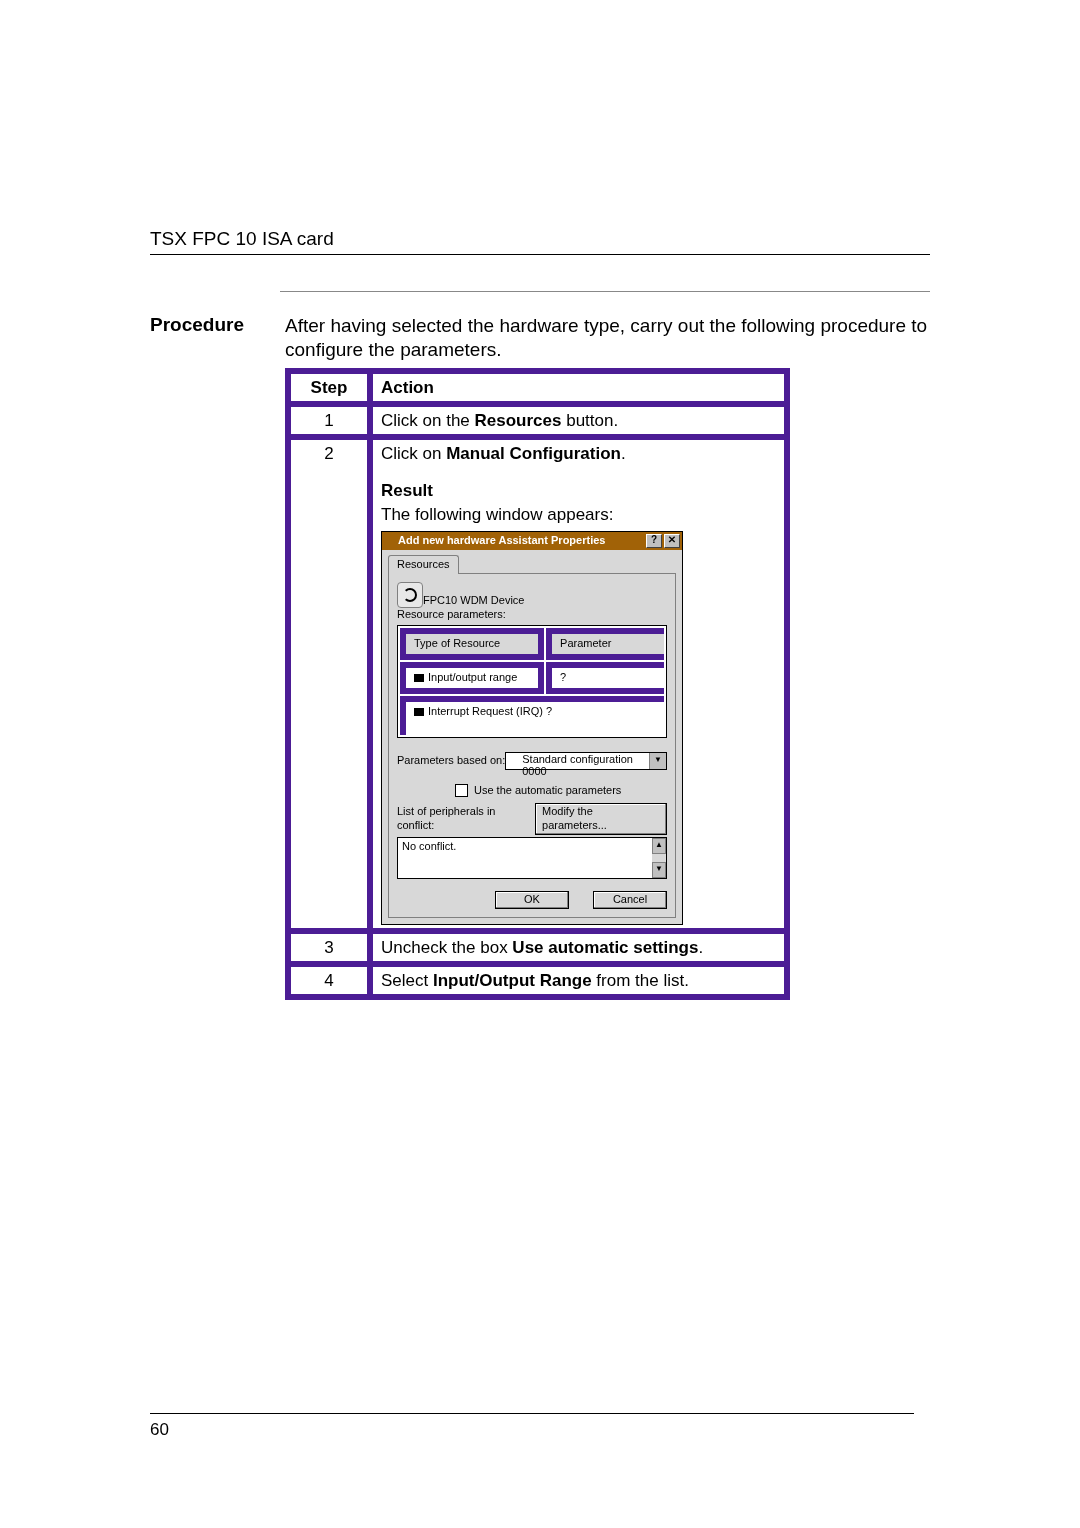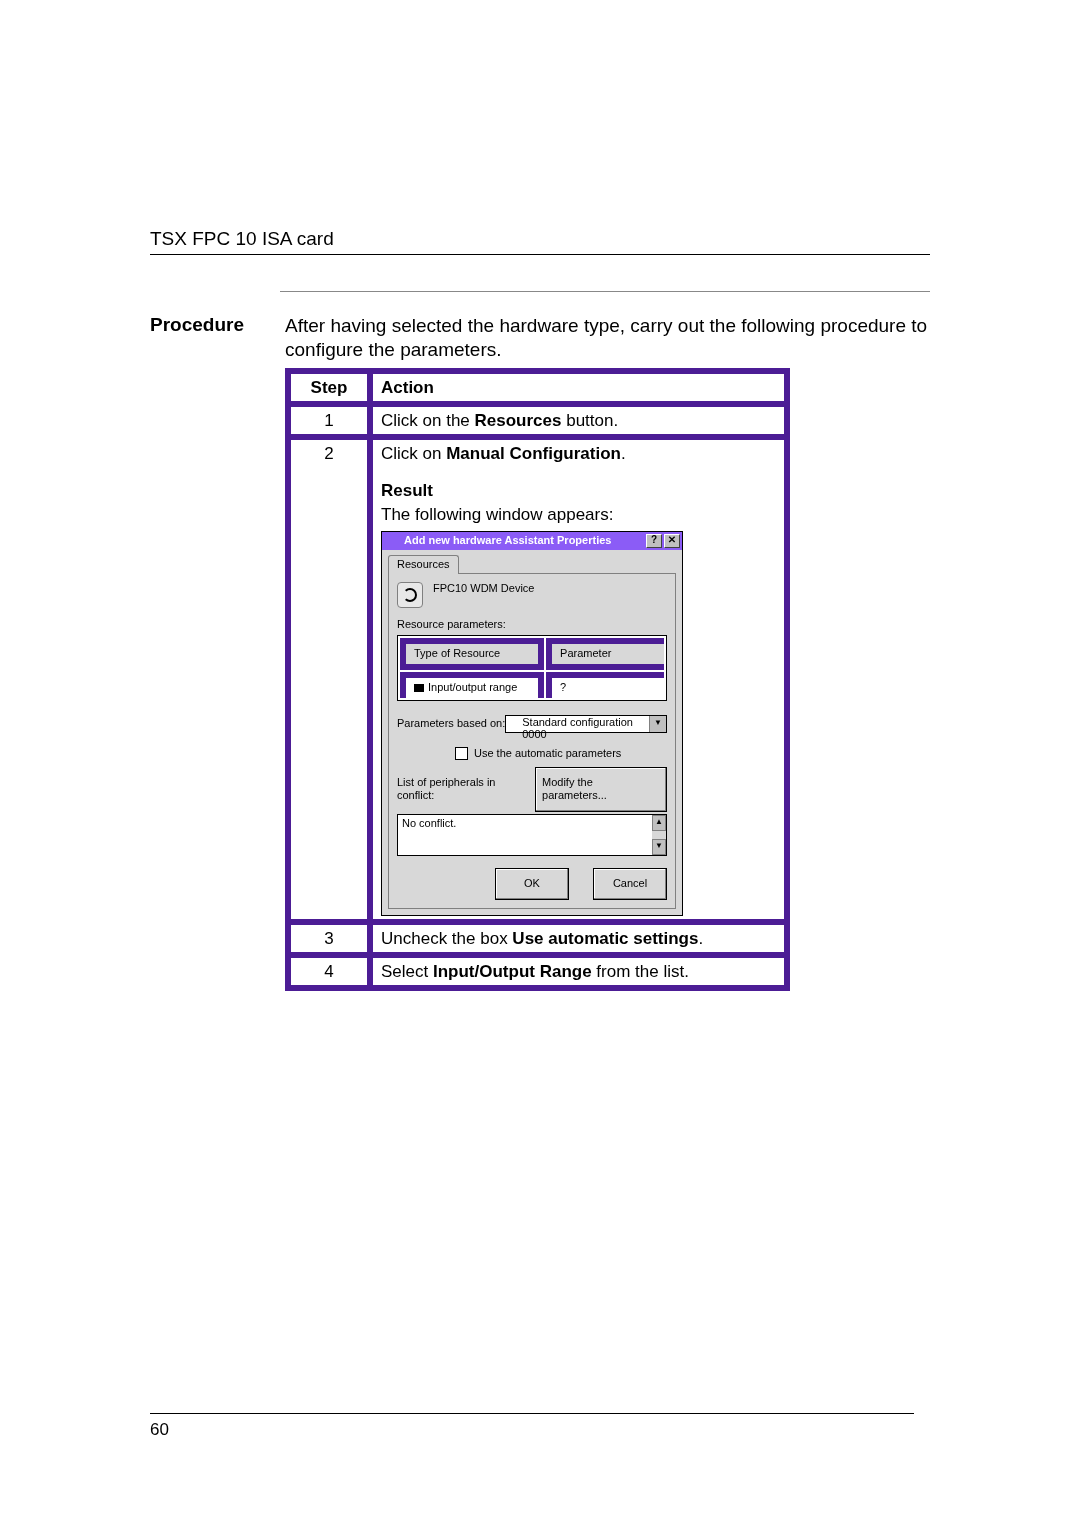--- a/index.html
+++ b/index.html
@@ -79,25 +79,25 @@
   .win-dialog {
     width: 300px;
     border: 1px solid #000;
     background: #d8d8d8;
     font-family: Tahoma, Arial, sans-serif;
     font-size: 11px;
     color: #000;
     margin-top: 6px;
   }
   .win-titlebar {
-    background: #8b5cf6;
+    background: #a16207;
     color: #fff;
     font-weight: bold;
     font-size: 11px;
-    padding: 2px 2px 2px 22px;
+    padding: 2px 2px 2px 16px;
     display: flex;
     align-items: center;
     justify-content: space-between;
   }
   .win-titlebar .tb-buttons {
     display: flex;
     gap: 2px;
   }
   .win-titlebar .tb-btn {
     width: 14px;
@@ -130,23 +130,21 @@
     top: 1px;
     z-index:2;
   }
   .tab-panel {
     border: 1px solid #808080;
     background: #d8d8d8;
     padding: 8px;
   }
   .dev-row {
     display:flex;
-    align-items:flex-start;
-    gap:10px;
-    margin-bottom:10px;
+    align-items:flex-end;
   }
   .dev-icon {
     width: 24px;
     height: 24px;
     background: #e8e8e8;
     border:1px solid #808080;
     border-radius:4px;
     position:relative;
   }
   .dev-icon::after{
@@ -208,21 +206,21 @@
   }
   .chk-box{
     width:11px; height:11px; border:1px solid #000; background:#fff;
   }
   .conflict-row{
     margin-top:6px; display:flex; align-items:center; justify-content:space-between;
   }
   .win-btn{
     border:1px solid #000;
     background:#d8d8d8;
-    padding:8px 6px;
+    padding:1px 6px;
     font-size:11px;
     box-shadow: inset -1px -1px 0 #808080, inset 1px 1px 0 #fff;
   }
   .conflict-list{
     border:1px solid #000;
     background:#fff;
     height:42px;
     margin-top:2px;
     position:relative;
     padding:2px 16px 2px 4px;
@@ -318,20 +316,23 @@
                       <table class="param-table">
                         <tbody>
                             <tr>
                           <th style="width:55%;">Type of Resource</th>
                           <th>Parameter</th>
                         </tr>
                         <tr>
                           <td><span class="tiny-icon"></span><span>Input/output range</span></td>
                           <td>?</td>
                         </tr>
+                        <tr>
+                          <td colspan="2" style="border-right:none; padding-bottom:16px;"><span class="tiny-icon"></span><span>Interrupt Request (IRQ) ?</span></td>
+                        </tr>
                       </tbody>
                         </table>
 
                       <div class="based-row">
                         <span>Parameters based on:</span>
                         <div class="combo">
                           <div class="cval">Standard configuration 0000</div>
                           <div class="carrow">▼</div>
                         </div>
                       </div>

